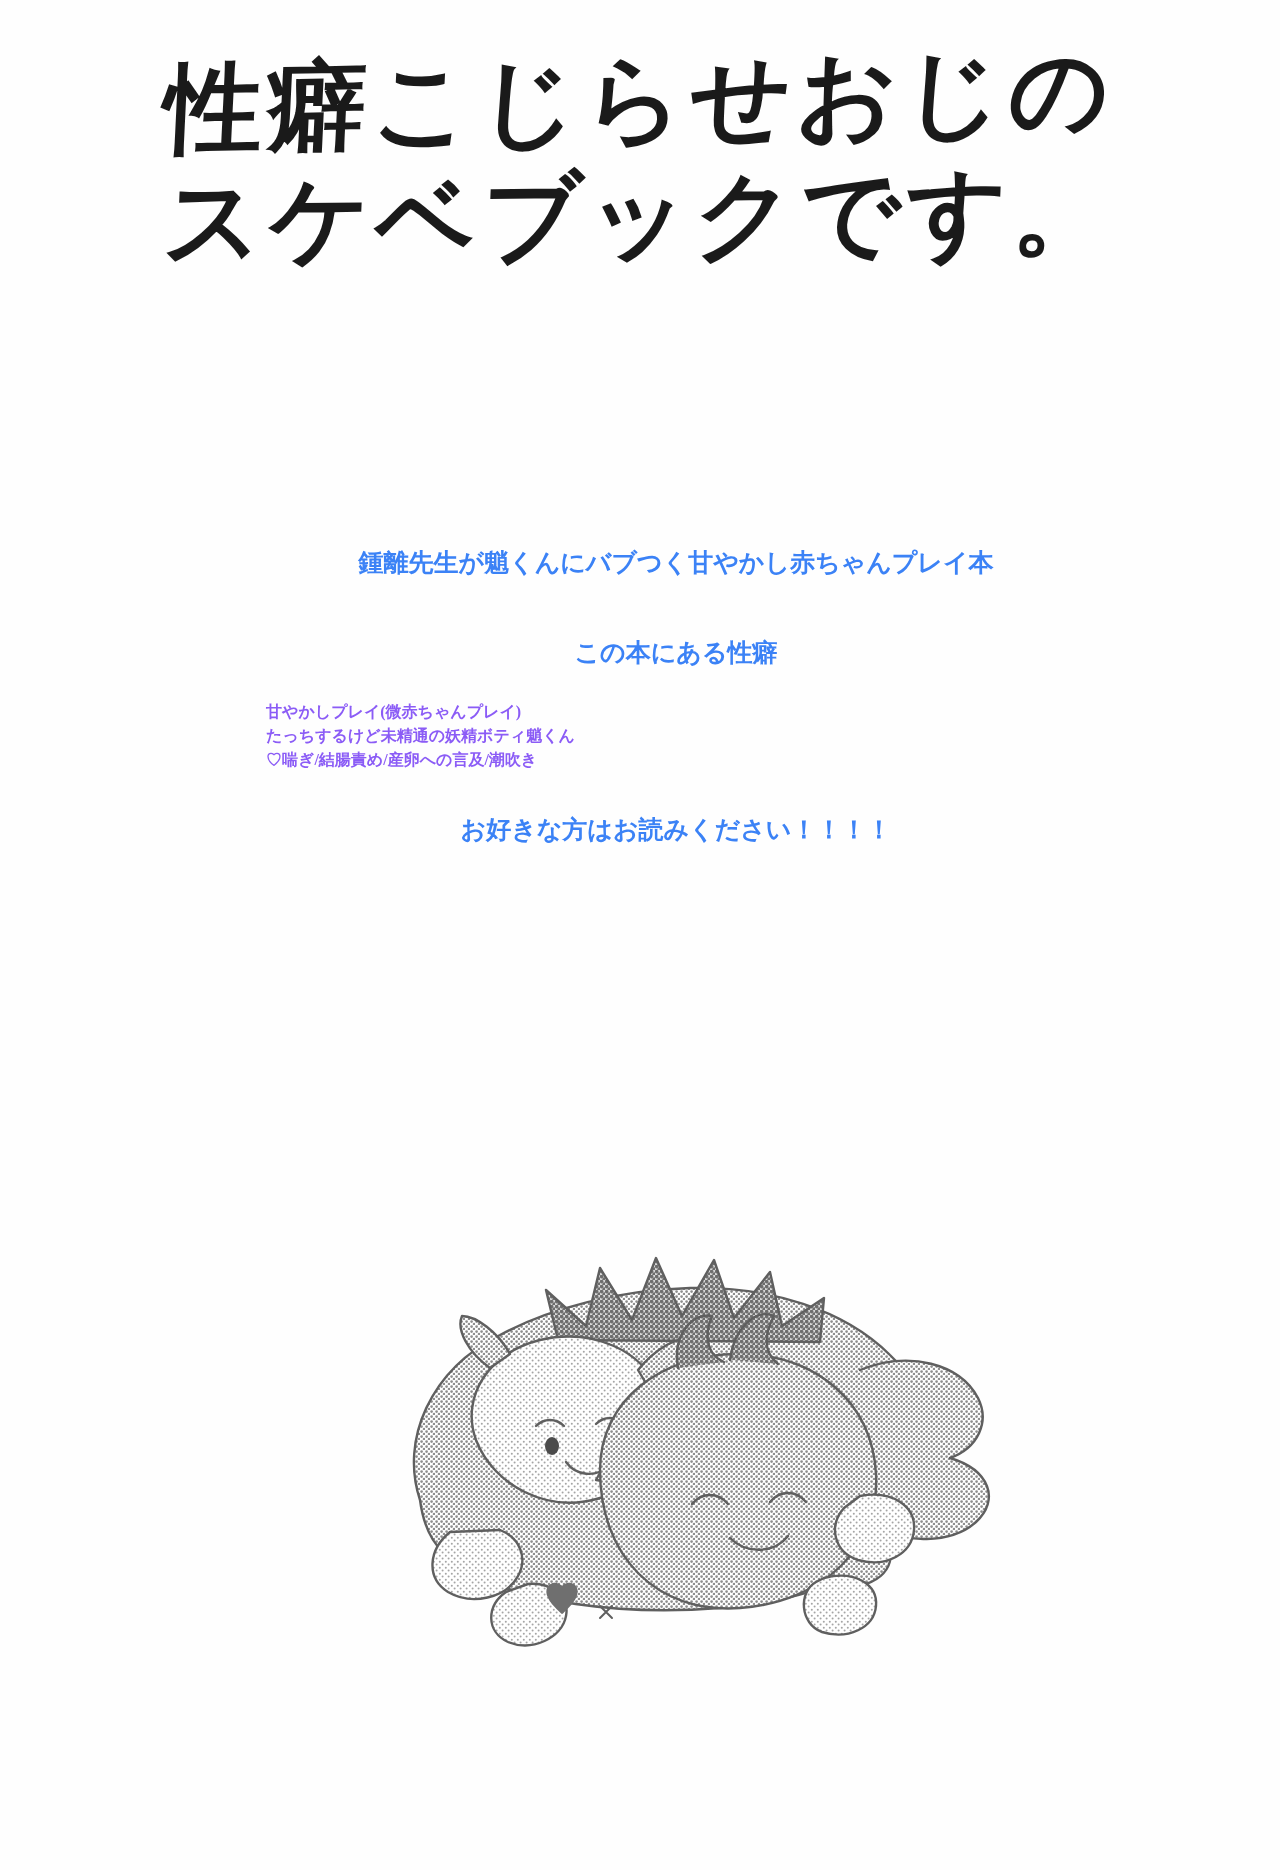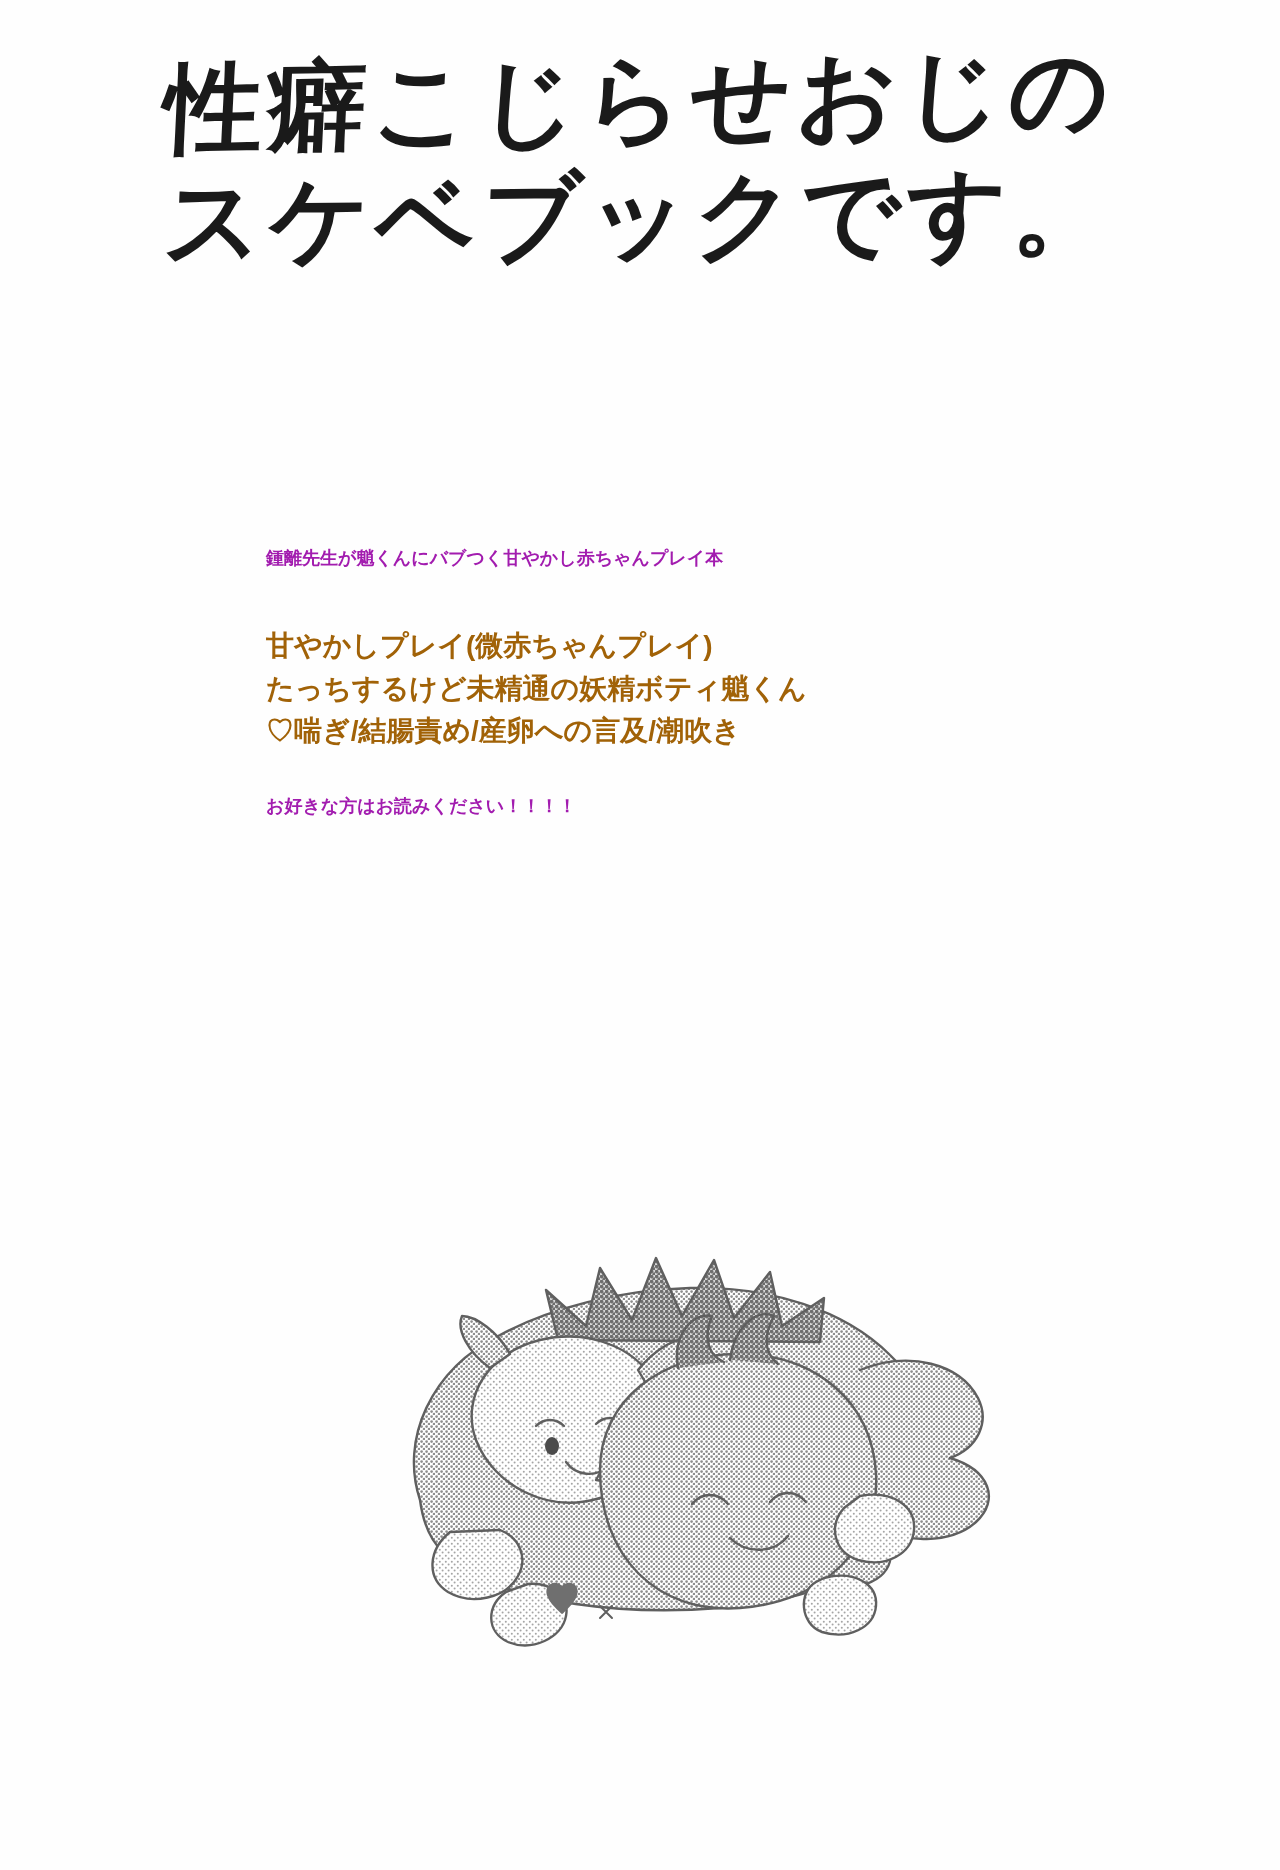--- a/index.html
+++ b/index.html
@@ -54,40 +54,41 @@
   
   .info-block {
     position: absolute;
     left: 266px;
     top: 545px;
     width: 820px;
   }
   .info-line {
     font-family: "DejaVu Sans", sans-serif;
     font-weight: 700;
-    font-size: 18px;
+    font-size: 25px;
     line-height: 1.45;
-    color: #a21caf;
+    color: #3b82f6;
     margin-bottom: 28px;
+    text-align: center;
   }
   .info-line.tight {
     margin-bottom: 8px;
   }
   .gap-lg {
     height: 40px;
   }
   .gap-md {
     height: 26px;
   }
   .list-line {
-    font-family: Liberation Sans, sans-serif;
+    font-family: Liberation Serif, serif;
     font-weight: 700;
-    font-size: 28px;
+    font-size: 16px;
     line-height: 1.52;
-    color: #a16207;
+    color: #8b5cf6;
   }
 
   
   .illustration {
     position: absolute;
     left: 300px;
     top: 1140px;
     width: 700px;
     height: 530px;
   }
@@ -105,20 +106,21 @@
   <div class="title-block">
     <div class="title-line title-line-1">性癖こじらせおじの</div>
     <div class="title-line title-line-2">スケベブックです。</div>
   </div>
 
   <div class="info-block">
     <div class="info-line">鍾離先生が魈くんにバブつく甘やかし赤ちゃんプレイ本</div>
 
     <div class="gap-md"></div>
 
+    <div class="info-line">この本にある性癖</div>
 
     <div class="list-line">甘やかしプレイ(微赤ちゃんプレイ)</div>
     <div class="list-line">たっちするけど未精通の妖精ボティ魈くん</div>
     <div class="list-line">♡喘ぎ/結腸責め/産卵への言及/潮吹き</div>
 
     <div class="gap-lg"></div>
 
     <div class="info-line tight">お好きな方はお読みください！！！！</div>
   </div>
 

